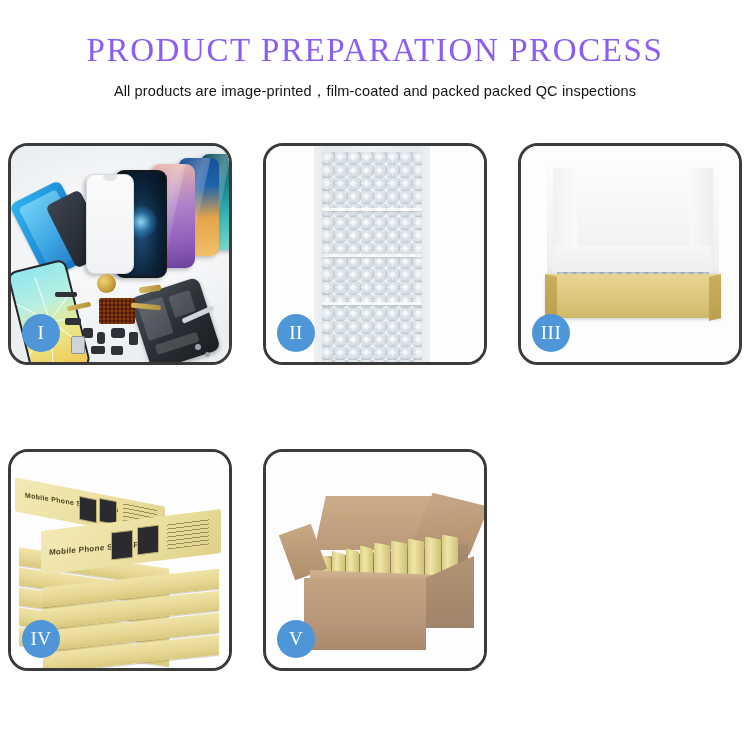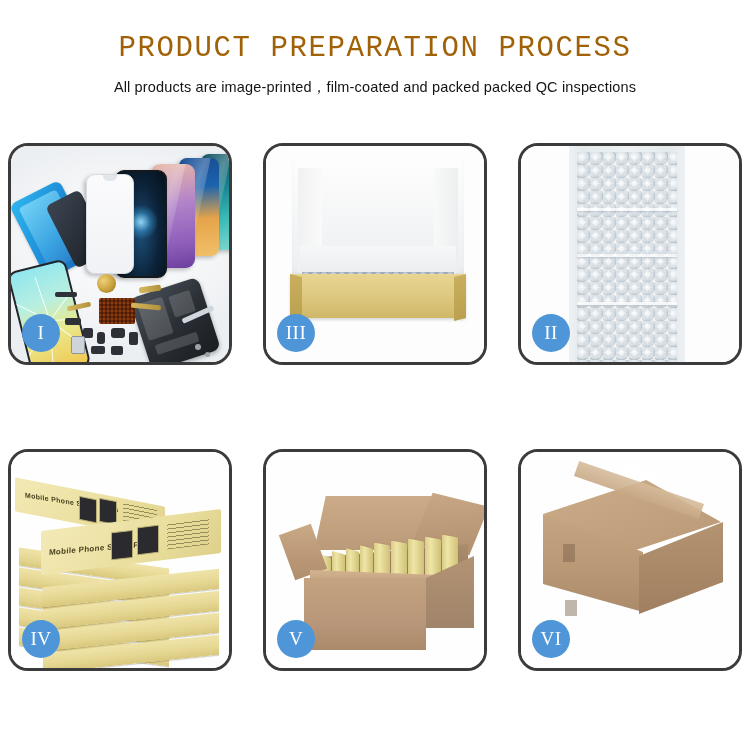--- a/index.html
+++ b/index.html
@@ -15,25 +15,25 @@
     position: relative;
   }
 
   
   .header {
     width: 750px;
     padding-top: 34px;
     text-align: center;
   }
   .page-title {
-    font-family: Liberation Mono, monospace;
-    font-size: 29px;
+    font-family: Liberation Serif, serif;
+    font-size: 33px;
     font-weight: 500;
     letter-spacing: 1.6px;
-    color: #a16207;
+    color: #8b5cf6;
     line-height: 1.0;
     white-space: nowrap;
   }
   .page-subtitle {
     margin-top: 15px;
     font-family: "Liberation Sans", sans-serif;
     font-size: 14.5px;
     font-weight: 400;
     letter-spacing: 0.15px;
     color: #141414;
@@ -482,45 +482,45 @@
       <div class="flex-cable" style="left:56px;top:158px;width:24px;height:5px;transform:rotate(-12deg);"></div>
       <div class="part" style="left:170px;top:166px;width:34px;height:5px;background:#cfd6dd;transform:rotate(-24deg);"></div>
       <div class="part" style="left:184px;top:198px;width:6px;height:6px;border-radius:50%;background:#9aa2aa;"></div>
       <div class="part" style="left:194px;top:206px;width:5px;height:5px;border-radius:50%;background:#9aa2aa;"></div>
     </div>
     <div class="badge">I</div>
   </div>
 
   <div class="panel">
     <div class="panel-photo">
-      <div class="p3-bg"></div>
-      <div class="wbox-lid"></div>
-      <div class="wbox-inner"></div>
-      <div class="kbox-fill"></div>
-      <div class="kbox-base"></div>
-    </div>
-    <div class="badge">III</div>
-  </div>
-
-  <div class="panel">
-    <div class="panel-photo">
       <div class="p2-bg"></div>
       <div class="wrap-sheet">
         <div class="bubbles"></div>
         <div class="bubbles2"></div>
         <div class="wrap-fold" style="top:62px;"></div>
         <div class="wrap-fold" style="top:108px;"></div>
         <div class="wrap-fold" style="top:156px;"></div>
       </div>
     </div>
     <div class="badge">II</div>
   </div>
 
   <div class="panel">
     <div class="panel-photo">
+      <div class="p3-bg"></div>
+      <div class="wbox-lid"></div>
+      <div class="wbox-inner"></div>
+      <div class="kbox-fill"></div>
+      <div class="kbox-base"></div>
+    </div>
+    <div class="badge">III</div>
+  </div>
+
+  <div class="panel">
+    <div class="panel-photo">
       <div class="p4-bg"></div>
 
       <div class="ybox" style="left:8px;top:186px;width:150px;height:18px;transform:skewY(8deg);"></div>
       <div class="ybox" style="left:8px;top:166px;width:150px;height:18px;transform:skewY(8deg);"></div>
       <div class="ybox" style="left:8px;top:146px;width:150px;height:18px;transform:skewY(8deg);"></div>
       <div class="ybox" style="left:8px;top:126px;width:150px;height:18px;transform:skewY(8deg);"></div>
       <div class="ybox" style="left:8px;top:106px;width:150px;height:18px;transform:skewY(8deg);"></div>
 
       <div class="ybox" style="left:32px;top:192px;width:176px;height:20px;transform:skewY(-6deg);"></div>
       <div class="ybox" style="left:32px;top:170px;width:176px;height:20px;transform:skewY(-6deg);"></div>
@@ -563,27 +563,14 @@
       <div class="ystick" style="left:176px;top:84px;width:16px;height:40px;transform:skewY(10deg);"></div>
 
       <div class="cart-flap flap-left"></div>
       <div class="cart-flap flap-front"></div>
       <div class="cart-front"></div>
       <div class="cart-side"></div>
     </div>
     <div class="badge">V</div>
   </div>
 
-  <div class="panel">
-    <div class="panel-photo">
-      <div class="p6-bg"></div>
-      <div class="sb-gloss"></div>
-      <div class="sb-top"></div>
-      <div class="sb-tape"></div>
-      <div class="sb-front"></div>
-      <div class="sb-side"></div>
-      <div class="sb-seam" style="left:42px;top:92px;width:12px;height:18px;"></div>
-      <div class="sb-seam" style="left:44px;top:148px;width:12px;height:16px;"></div>
-    </div>
-    <div class="badge">VI</div>
-  </div>
 
 </div>
 
 </body></html>

